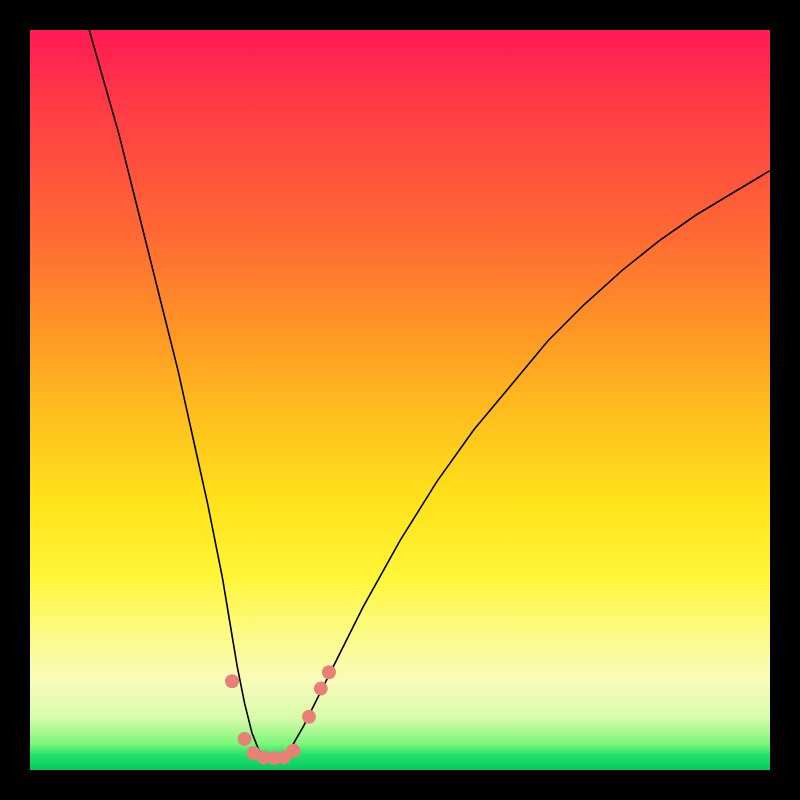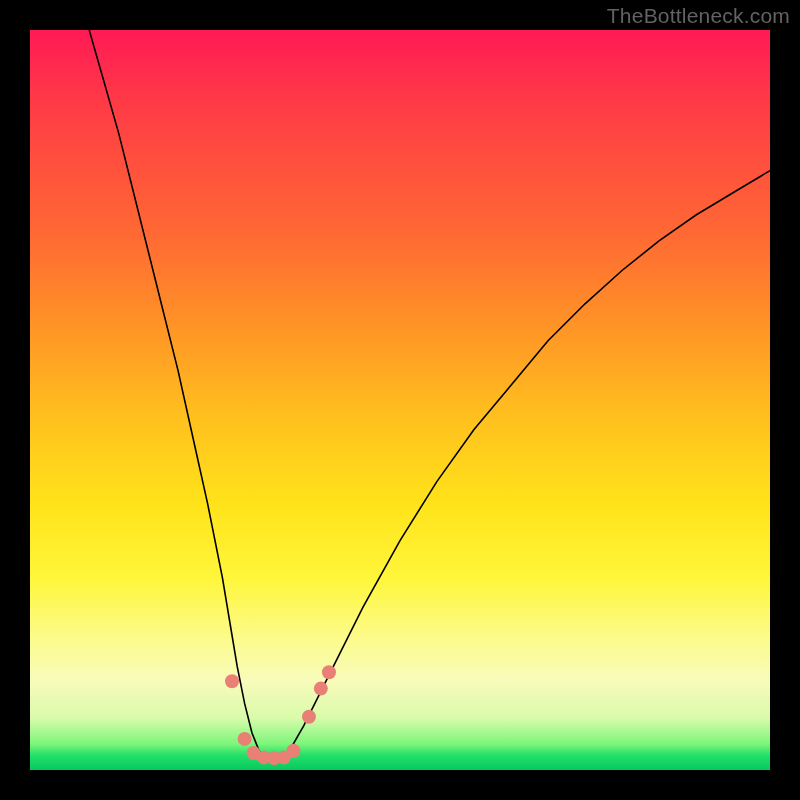--- a/index.html
+++ b/index.html
@@ -75,14 +75,13 @@
           <circle cx="233.84" cy="727.42" r="7" fill="#e98076"></circle>
           <circle cx="244.20" cy="728.16" r="7" fill="#e98076"></circle>
           <circle cx="253.82" cy="727.42" r="7" fill="#e98076"></circle>
           <circle cx="263.44" cy="720.76" r="7" fill="#e98076"></circle>
           <circle cx="278.98" cy="686.72" r="7" fill="#e98076"></circle>
           <circle cx="290.82" cy="658.60" r="7" fill="#e98076"></circle>
           <circle cx="298.96" cy="642.32" r="7" fill="#e98076"></circle>
         </g>
     </svg>
   </div>
-  <div class="watermark">TheBottleneck.com</div>
 </div>
 
 </body></html>

